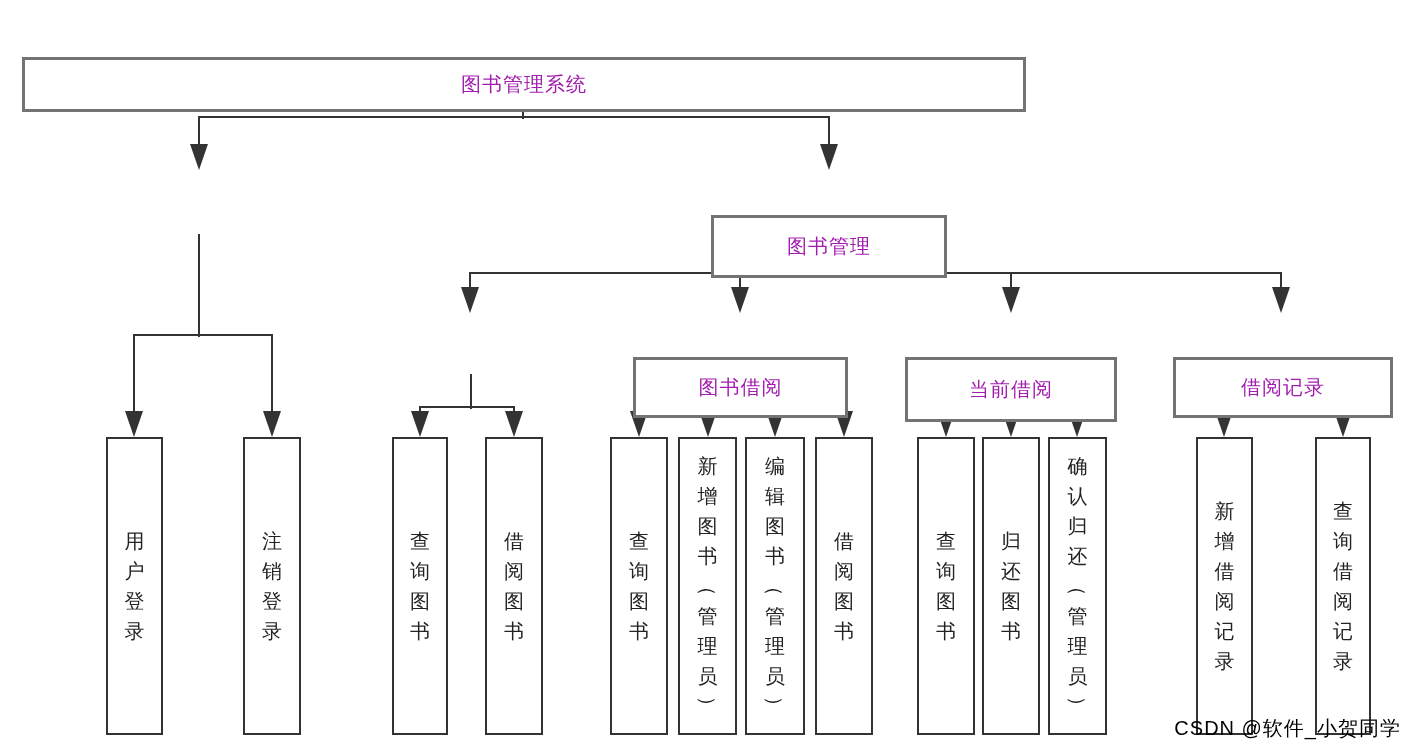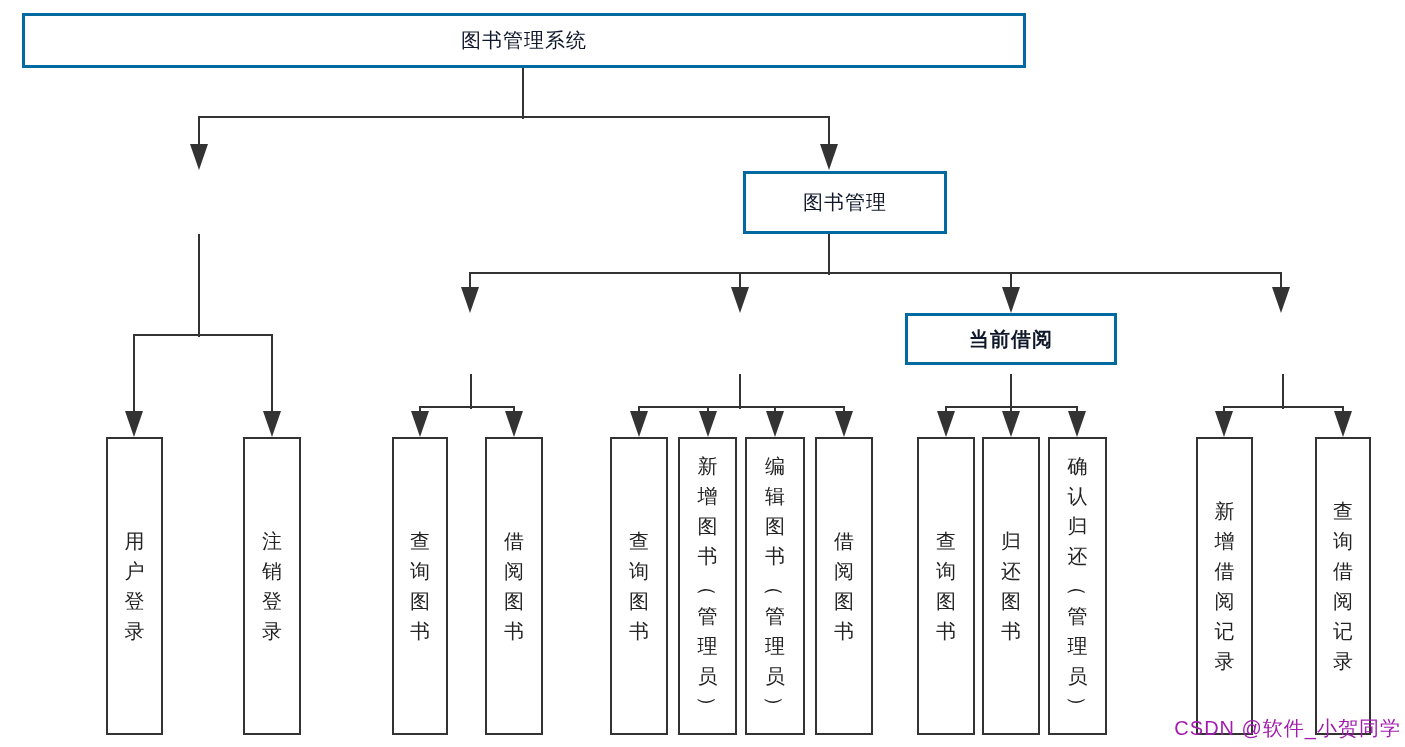--- a/index.html
+++ b/index.html
@@ -1,49 +1,51 @@
 <!DOCTYPE html>
 <html><head>
 <meta charset="utf-8">
 <style>
   html,body{margin:0;padding:0;background:#ffffff;}
   .stage{
     position:relative;width:1405px;height:747px;background:#ffffff;overflow:hidden;
     font-family:"Liberation Sans","DejaVu Sans",sans-serif;color:#232323;
   }
   .box{
-    position:absolute;background:#ffffff;border:3px solid #0369a1;box-sizing:border-box;
+    position:absolute;background:#ffffff;border:3px solid #737373;box-sizing:border-box;
     display:flex;align-items:center;justify-content:center;
-    font-size:20px;letter-spacing:1px;color:#0f172a;z-index:2;
+    font-size:20px;letter-spacing:1px;color:#a21caf;z-index:2;margin-top:44px;
   }
   .leaf{
     position:absolute;background:#ffffff;border:2.5px solid #333333;box-sizing:border-box;
     top:437px;height:298px;display:flex;align-items:center;justify-content:center;z-index:2;
   }
   .vtext{display:flex;flex-direction:column;align-items:center;justify-content:center;}
   .vtext .ch{height:30px;line-height:30px;font-size:20px;text-align:center;color:#232323;}
   .vtext .ch.rot{transform:rotate(90deg);}
   .vline{position:absolute;width:2.5px;background:#333333;z-index:1;}
   .hline{position:absolute;height:2.5px;background:#333333;z-index:1;}
   .arrow{position:absolute;width:0;height:0;z-index:1;
     border-left:9px solid transparent;border-right:9px solid transparent;border-top:26px solid #333333;}
   .watermark{
-    position:absolute;right:4px;bottom:5px;font-size:20px;color:#a21caf;z-index:5;letter-spacing:1px;
+    position:absolute;right:4px;bottom:5px;font-size:20px;color:#000000;z-index:5;letter-spacing:1px;
   }
 </style>
 </head>
 <body>
 
 <div class="stage">
 
   <div class="box" style="left:22px;top:13px;width:1004px;height:55px;">图书管理系统</div>
 
-  <div class="box" style="left:743px;top:171px;width:204px;height:63px;">图书管理</div>
-
-  <div class="box" style="left:905px;top:313px;width:212px;height:52px;font-weight:bold;">当前借阅</div>
+  <div class="box" style="left:711px;top:171px;width:236px;height:63px;">图书管理</div>
+
+  <div class="box" style="left:633px;top:313px;width:215px;height:61px;">图书借阅</div>
+  <div class="box" style="left:905px;top:313px;width:212px;height:65px;">当前借阅</div>
+  <div class="box" style="left:1173px;top:313px;width:220px;height:61px;">借阅记录</div>
 
   <div class="leaf" style="left:106px;width:57px;">
     <div class="vtext">
         <div class="ch">用</div>
         <div class="ch">户</div>
         <div class="ch">登</div>
         <div class="ch">录</div>
       </div>
   </div>
   <div class="leaf" style="left:243px;width:58px;">

